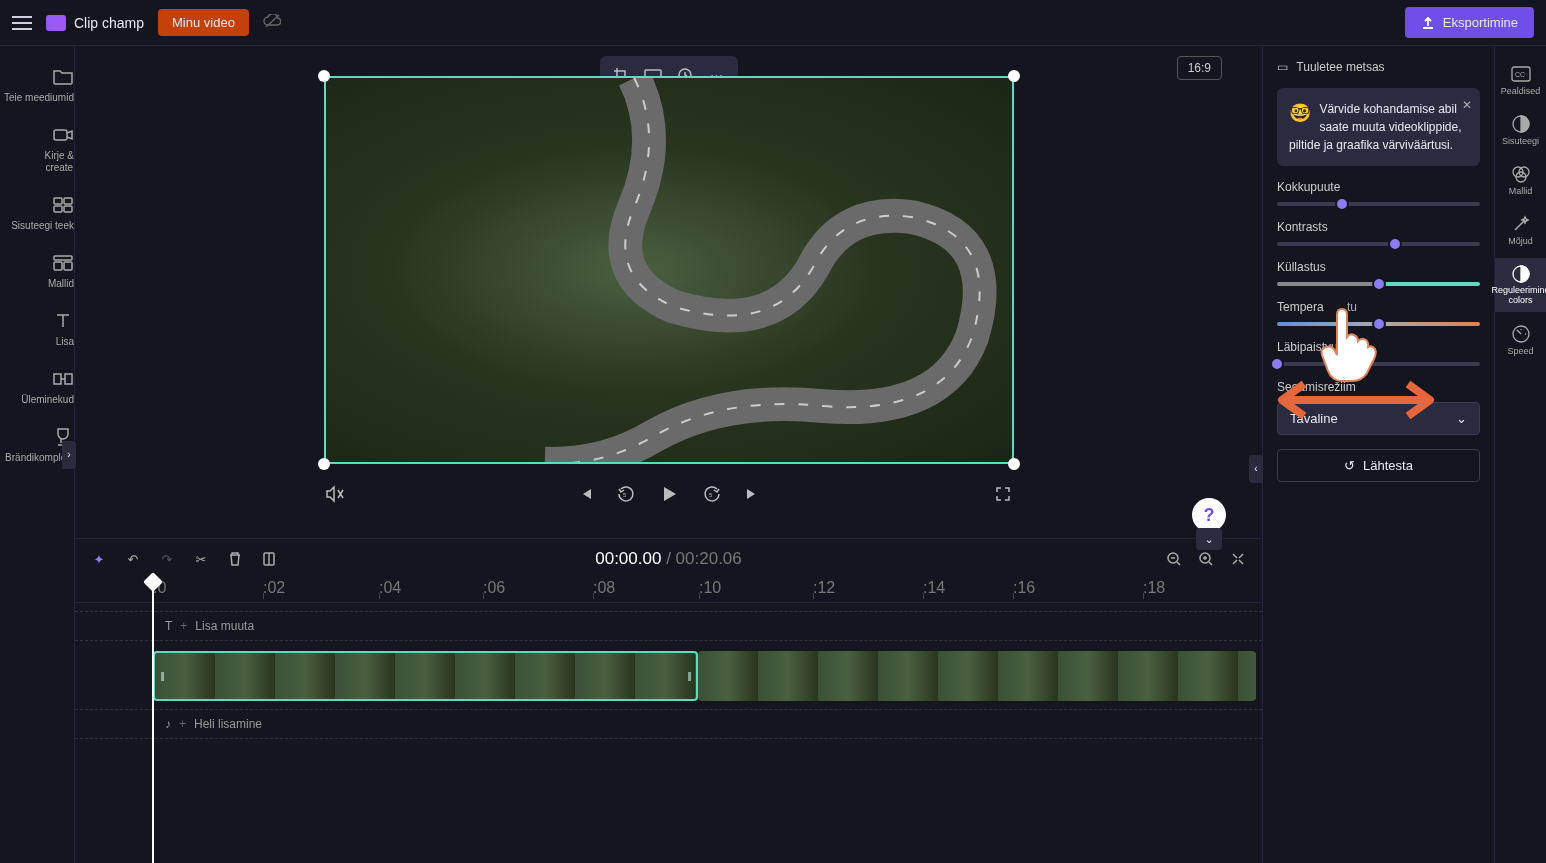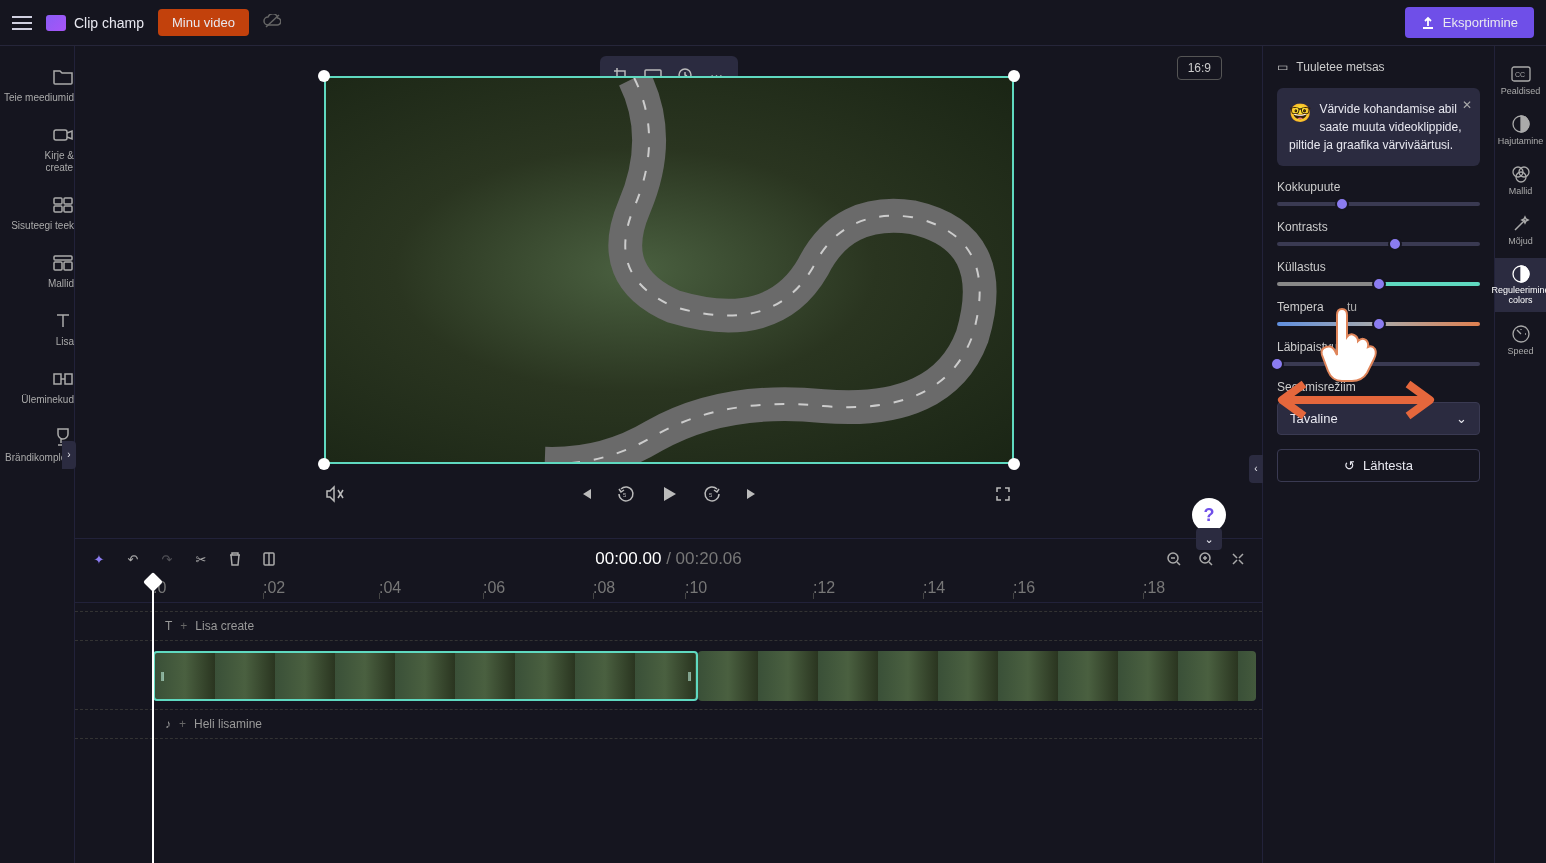--- a/index.html
+++ b/index.html
@@ -340,31 +340,31 @@
       <div class="ruler">
         <div class="playhead">
           <div class="playhead-head"></div>
           <div class="playhead-line"></div>
         </div>
         <div class="ruler-tick" style="left:78px">:0</div>
         <div class="ruler-tick" style="left:188px">:02</div>
         <div class="ruler-tick" style="left:304px">:04</div>
         <div class="ruler-tick" style="left:408px">:06</div>
         <div class="ruler-tick" style="left:518px">:08</div>
-        <div class="ruler-tick" style="left:610px">:10</div>
+        <div class="ruler-tick" style="left:624px">:10</div>
         <div class="ruler-tick" style="left:738px">:12</div>
         <div class="ruler-tick" style="left:848px">:14</div>
         <div class="ruler-tick" style="left:938px">:16</div>
         <div class="ruler-tick" style="left:1068px">:18</div>
       </div>
       <div class="tracks">
         <div class="track-row">
           <span>T</span>
           <span style="color:#666">+</span>
-          <span>Lisa create</span>
+          <span>Lisa muuta</span>
         </div>
         <div class="track-row video" style="padding-left:0">
           <div class="video-track-wrap" style="width:100%">
             <div class="clip-selected"></div>
             <div class="clip-rest"></div>
           </div>
         </div>
         <div class="track-row">
           <span>♪</span>
           <span style="color:#666">+</span>
@@ -440,21 +440,21 @@
         </div>
       <span>Pealdised</span>
     </div>
     <div class="rr-item">
       <div class="rr-icon">
           <svg width="20" height="20" viewBox="0 0 20 20" fill="none" stroke="currentColor" stroke-width="1.3">
             <circle cx="10" cy="10" r="8"></circle>
             <path d="M10 2a8 8 0 010 16z" fill="currentColor"></path>
           </svg>
         </div>
-      <span>Hajutamine</span>
+      <span>Sisuteegi</span>
     </div>
     <div class="rr-item">
       <div class="rr-icon">
           <svg width="20" height="20" viewBox="0 0 20 20" fill="none" stroke="currentColor" stroke-width="1.3">
             <circle cx="7" cy="8" r="5"></circle>
             <circle cx="13" cy="8" r="5"></circle>
             <circle cx="10" cy="13" r="5"></circle>
           </svg>
         </div>
       <span>Mallid</span>

